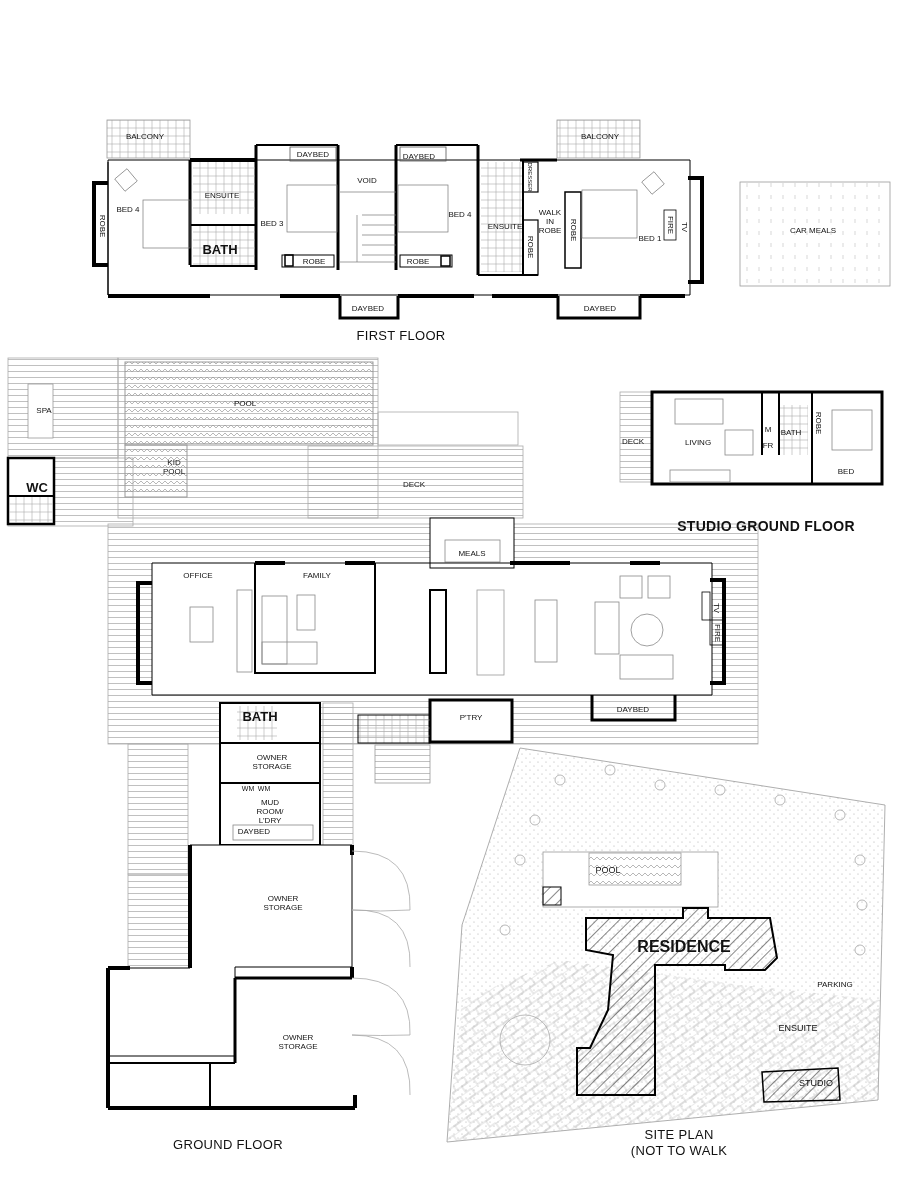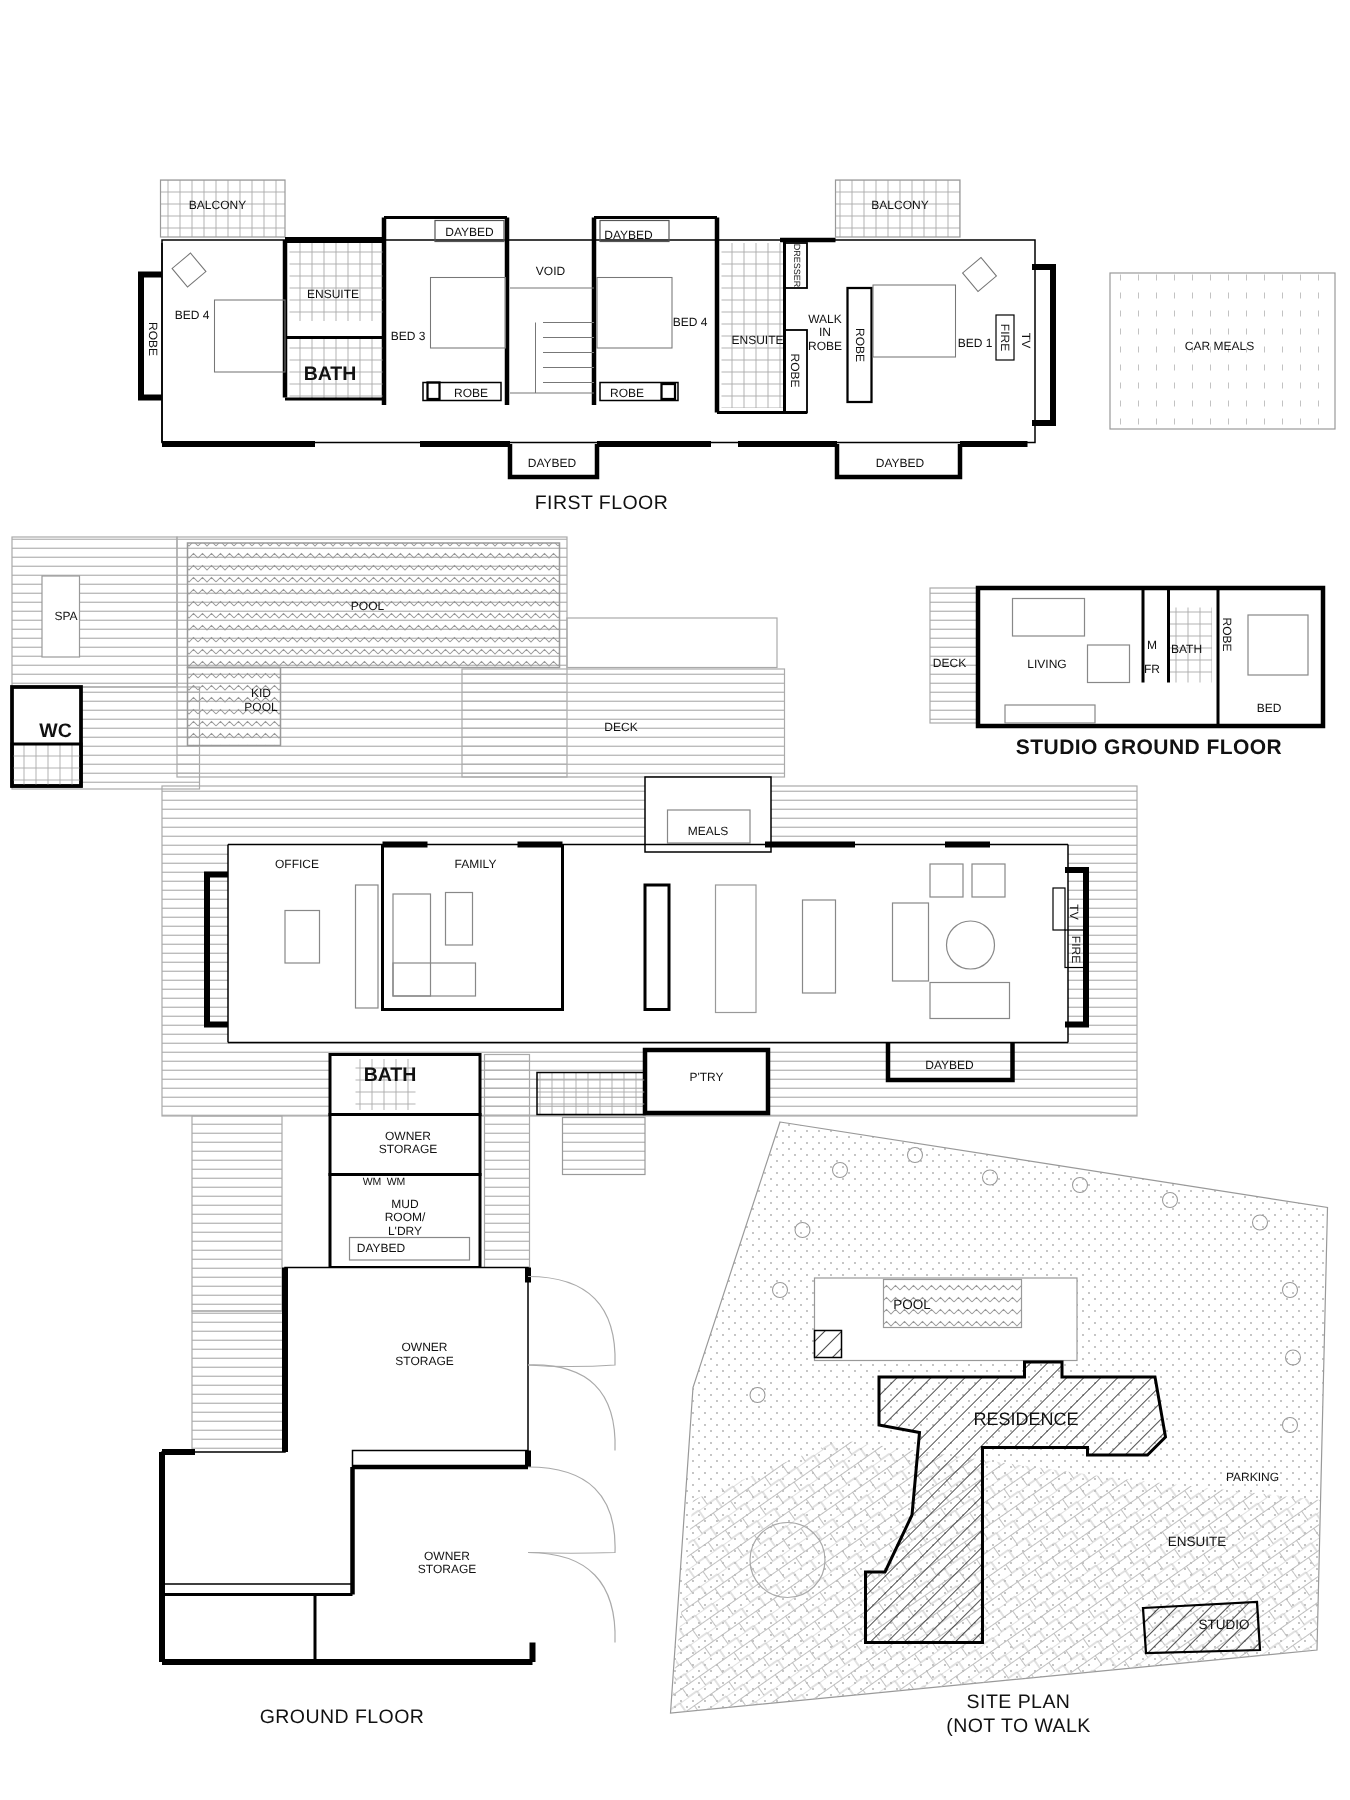--- a/index.html
+++ b/index.html
@@ -3,22 +3,22 @@
 <meta charset="utf-8">
 <style>
   html, body { margin: 0; padding: 0; background: #ffffff; }
   body { width: 900px; height: 1200px; position: relative; overflow: hidden; font-family: "Liberation Sans", sans-serif; color: #111; }
   svg.plan { position: absolute; left: 0; top: 0; width: 900px; height: 1200px; }
   .lbl { position: absolute; font-family: "Liberation Sans", sans-serif; font-size: 8px; color: #111; text-align: center; white-space: nowrap; line-height: 1.15; transform: translate(-50%, -50%); }
   .lbl.md { font-size: 9px; }
   .lbl.lg { font-size: 13px; font-weight: bold; }
   .lbl.v { transform: translate(-50%, -50%) rotate(90deg); }
   .lbl.title { font-size: 13px; letter-spacing: 0.3px; text-align: right; }
-  .lbl.title2 { font-size: 14px; font-weight: bold; letter-spacing: 0.3px; }
-  .lbl.res { font-size: 12px; font-weight: normal; background: transparent; }
+  .lbl.title2 { font-size: 14px; font-weight: bold; letter-spacing: 0.3px; margin-top: 28px; }
+  .lbl.res { font-size: 16px; font-weight: bold; background: transparent; }
   .multi { white-space: pre; }
 </style>
 </head>
 <body>
 
 <svg class="plan" viewBox="0 0 900 1200" xmlns="http://www.w3.org/2000/svg">
   <defs>
     <pattern id="deckH" width="6" height="6" patternUnits="userSpaceOnUse">
       <line x1="0" y1="5.5" x2="6" y2="5.5" stroke="#b0b0b0" stroke-width="0.8"></line>
     </pattern>
@@ -258,21 +258,21 @@
 <div class="lbl" style="left:419px;top:157px">DAYBED</div>
 <div class="lbl" style="left:460px;top:215px">BED 4</div>
 <div class="lbl" style="left:418px;top:262px">ROBE</div>
 <div class="lbl" style="left:505px;top:227px">ENSUITE</div>
 <div class="lbl v" style="left:530px;top:177px;font-size:6px">DRESSER</div>
 <div class="lbl v" style="left:530px;top:247px">ROBE</div>
 <div class="lbl multi" style="left:550px;top:222px">WALK
 IN
 ROBE</div>
 <div class="lbl v" style="left:573px;top:230px">ROBE</div>
-<div class="lbl" style="left:650px;top:229px">BED 1</div>
+<div class="lbl" style="left:650px;top:239px">BED 1</div>
 <div class="lbl v" style="left:670px;top:225px">FIRE</div>
 <div class="lbl v" style="left:684px;top:227px">TV</div>
 <div class="lbl" style="left:368px;top:309px">DAYBED</div>
 <div class="lbl" style="left:600px;top:309px">DAYBED</div>
 <div class="lbl" style="left:813px;top:231px">CAR MEALS</div>
 <div class="lbl title" style="left:401px;top:336px">FIRST FLOOR</div>
 
 <div class="lbl" style="left:44px;top:411px">SPA</div>
 <div class="lbl" style="left:245px;top:404px">POOL</div>
 <div class="lbl multi" style="left:174px;top:467px">KID

